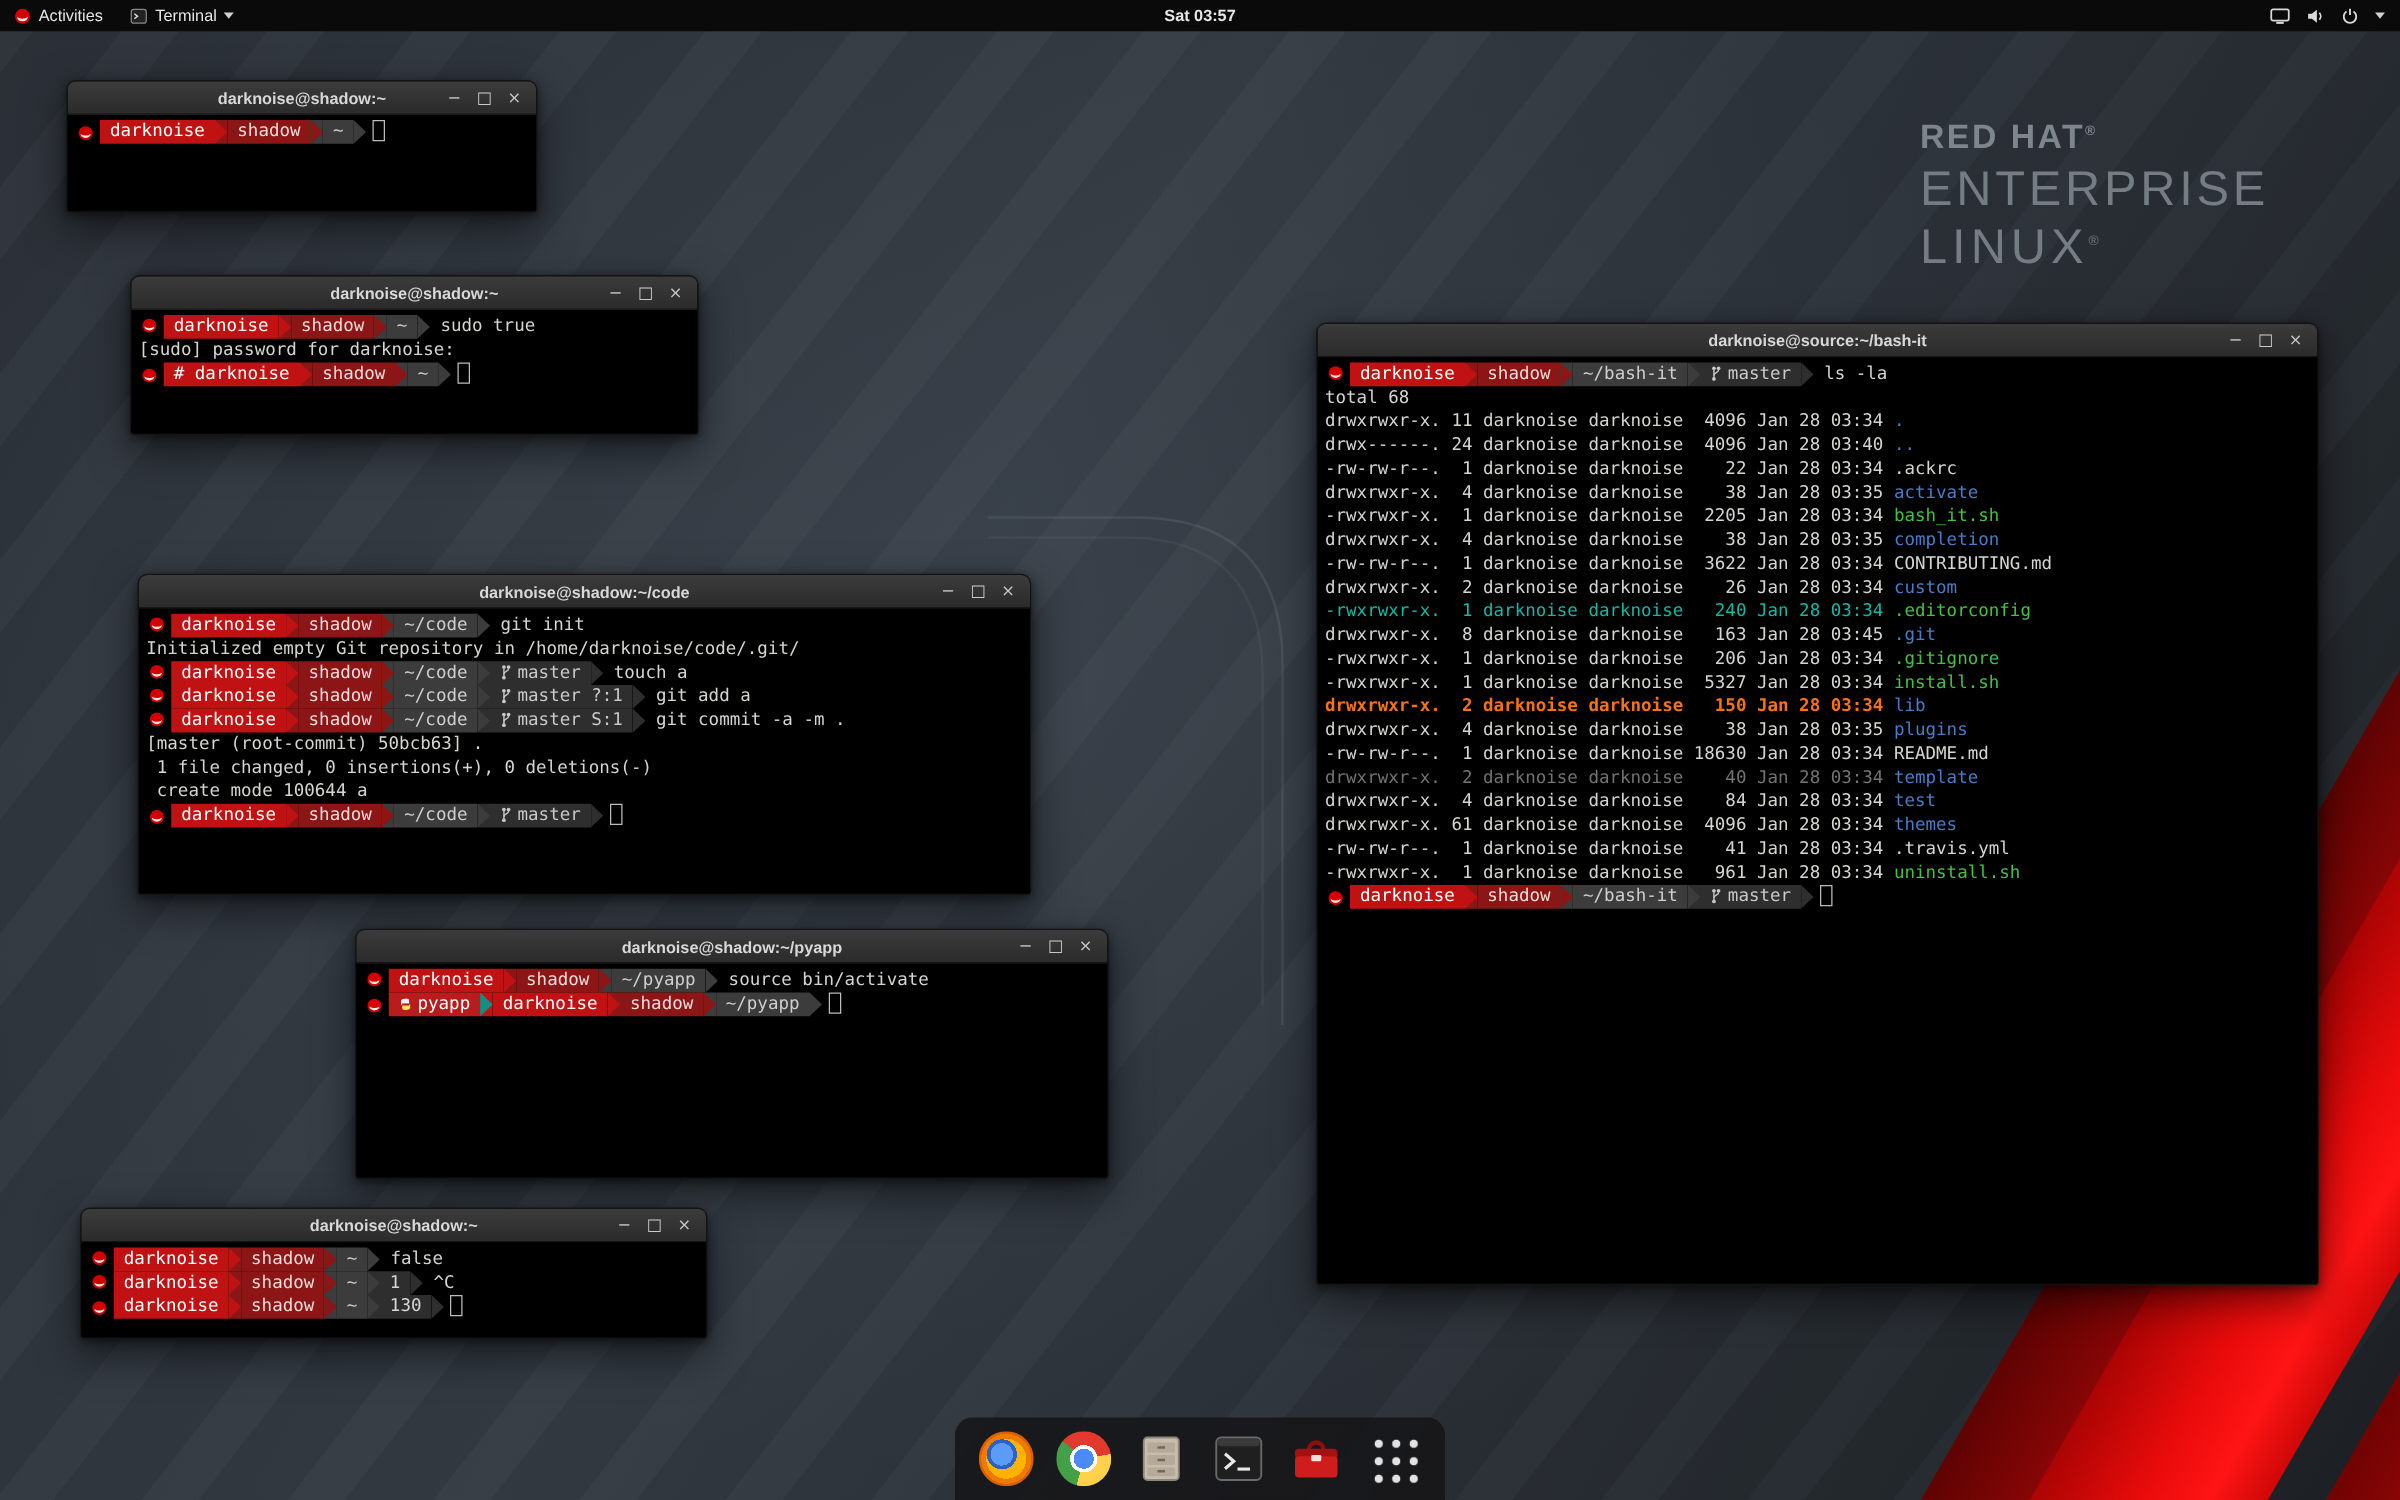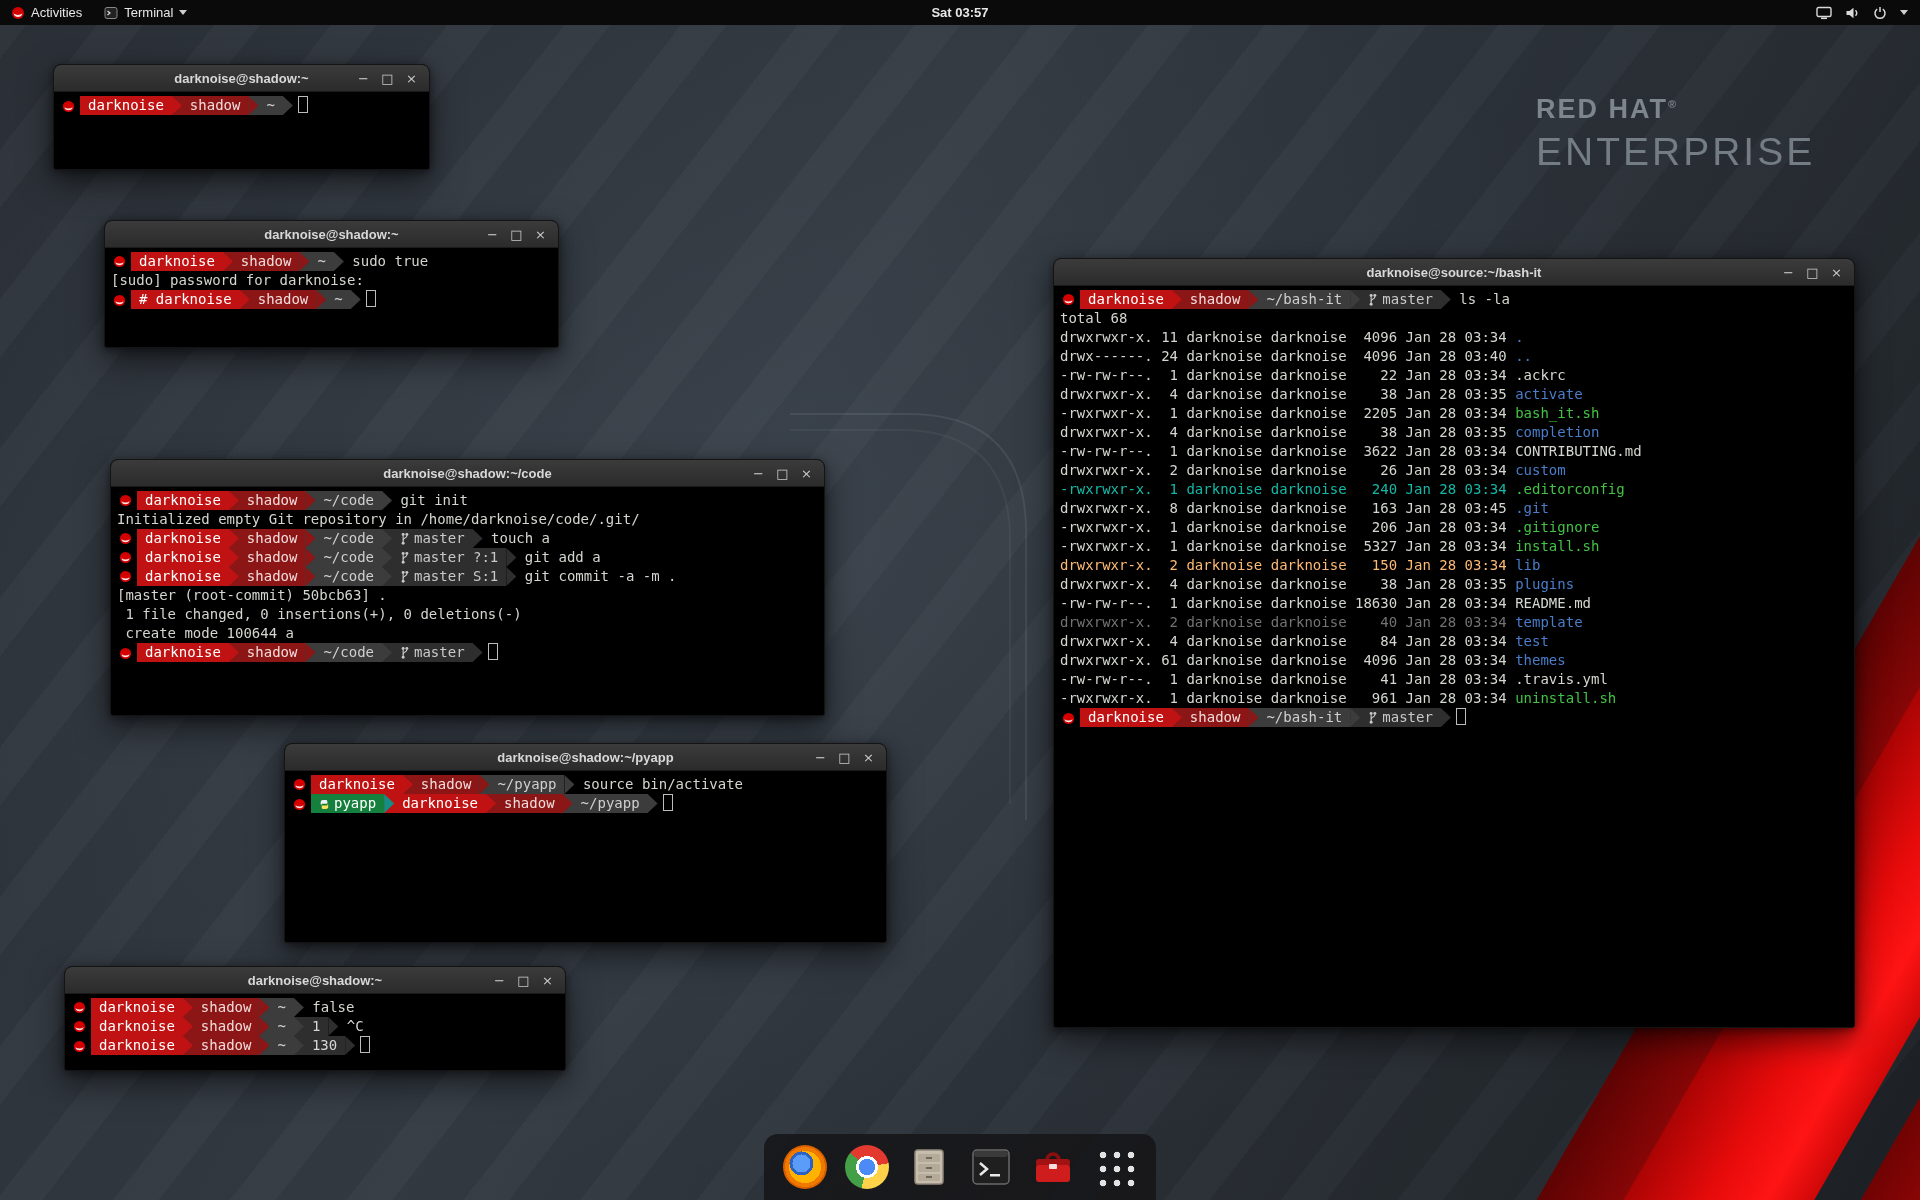--- a/index.html
+++ b/index.html
@@ -69,20 +69,21 @@
 <div id="desktop">
 
   <svg class="wall-lines" width="260" height="420">
     <path d="M0 14 H118 Q236 14 236 132 V420" stroke="rgba(205,215,225,0.10)" fill="none" stroke-width="2"></path>
     <path d="M0 30 H110 Q220 30 220 140 V404" stroke="rgba(205,215,225,0.06)" fill="none" stroke-width="2"></path>
   </svg>
 
   <div class="brand">
     <div class="l1"><span>RED HAT</span><sup>®</sup></div>
     <div class="l2"><span>ENTERPRISE</span></div>
+    <div class="l3"><span>LINUX</span><sup>®</sup></div>
   </div>
 
   <div class="band" id="band-a"></div>
   <div class="band" id="band-b"></div>
   <div class="band" id="band-c"></div>
   <div class="band" id="band-d"></div>
 
   <section class="term-window" style="left:53px;top:64px;width:375px;height:104px;z-index:11">
     <header class="titlebar">
       <span class="title">darknoise@shadow:~</span>
@@ -201,21 +202,21 @@
       </span>
     </header>
     <div class="term-body">
         <div class="term-line"><span class="inline-icon"><svg width="13" height="13" viewBox="0 0 14 14">
               <circle cx="7" cy="7" r="6" fill="#d40000"></circle>
               <path d="M2.6 7.8 q4.4 2.6 8.8 0 q-0.6 3.3 -4.4 3.3 t-4.4-3.3z" fill="#fff" opacity="0.9"></path>
             </svg></span><span class="seg" style="background: rgb(192, 18, 18); color: rgb(255, 255, 255);">darknoise</span><span class="arrow-wrap" style="background: rgb(140, 22, 22);"><span class="arrow-tri" style="background: rgb(192, 18, 18);"></span></span><span class="seg" style="background: rgb(140, 22, 22); color: rgb(242, 220, 220);">shadow</span><span class="arrow-wrap" style="background: rgb(60, 60, 60);"><span class="arrow-tri" style="background: rgb(140, 22, 22);"></span></span><span class="seg" style="background: rgb(60, 60, 60); color: rgb(207, 207, 207);">~/pyapp</span><span class="arrow-wrap"><span class="arrow-tri" style="background: rgb(60, 60, 60);"></span></span><span style="color: rgb(211, 215, 207);"> source bin/activate</span></div>
         <div class="term-line"><span class="inline-icon"><svg width="13" height="13" viewBox="0 0 14 14">
               <circle cx="7" cy="7" r="6" fill="#d40000"></circle>
               <path d="M2.6 7.8 q4.4 2.6 8.8 0 q-0.6 3.3 -4.4 3.3 t-4.4-3.3z" fill="#fff" opacity="0.9"></path>
-            </svg></span><span class="seg" style="background: #15803d; color: rgb(255, 255, 255);"><span class="inline-icon"><svg width="11" height="11" viewBox="0 0 12 12">
+            </svg></span><span class="seg" style="background: #b91c1c; color: rgb(255, 255, 255);"><span class="inline-icon"><svg width="11" height="11" viewBox="0 0 12 12">
                 <path d="M6 1c3 0 3 1 3 2v2H3v1h7v3c0 1-1 2-4 2s-3-1-3-2V7h6V6H2V3c0-1 1-2 4-2z" fill="#ffe15a"></path>
                 <path d="M6 1c3 0 3 1 3 2v2H3v1H2V3c0-1 1-2 4-2z" fill="#eaf3ff"></path>
               </svg></span>pyapp</span><span class="arrow-wrap" style="background: rgb(192, 18, 18);"><span class="arrow-tri" style="background: rgb(18, 143, 132);"></span></span><span class="seg" style="background: rgb(192, 18, 18); color: rgb(255, 255, 255);">darknoise</span><span class="arrow-wrap" style="background: rgb(140, 22, 22);"><span class="arrow-tri" style="background: rgb(192, 18, 18);"></span></span><span class="seg" style="background: rgb(140, 22, 22); color: rgb(242, 220, 220);">shadow</span><span class="arrow-wrap" style="background: rgb(60, 60, 60);"><span class="arrow-tri" style="background: rgb(140, 22, 22);"></span></span><span class="seg" style="background: rgb(60, 60, 60); color: rgb(207, 207, 207);">~/pyapp</span><span class="arrow-wrap"><span class="arrow-tri" style="background: rgb(60, 60, 60);"></span></span><span class="cursor"></span></div>
       </div>
   </section>
 
   <section class="term-window" style="left:64px;top:966px;width:500px;height:103px;z-index:15">
     <header class="titlebar">
       <span class="title">darknoise@shadow:~</span>
       <span class="win-btns">
@@ -268,21 +269,21 @@
         <div class="term-line"><span style="color: rgb(211, 215, 207);">-rw-rw-r--.  1 darknoise darknoise    22 Jan 28 03:34 </span><span style="color: rgb(211, 215, 207);">.ackrc</span></div>
         <div class="term-line"><span style="color: rgb(211, 215, 207);">drwxrwxr-x.  4 darknoise darknoise    38 Jan 28 03:35 </span><span style="color: rgb(74, 125, 201);">activate</span></div>
         <div class="term-line"><span style="color: rgb(211, 215, 207);">-rwxrwxr-x.  1 darknoise darknoise  2205 Jan 28 03:34 </span><span style="color: rgb(67, 194, 67);">bash_it.sh</span></div>
         <div class="term-line"><span style="color: rgb(211, 215, 207);">drwxrwxr-x.  4 darknoise darknoise    38 Jan 28 03:35 </span><span style="color: rgb(74, 125, 201);">completion</span></div>
         <div class="term-line"><span style="color: rgb(211, 215, 207);">-rw-rw-r--.  1 darknoise darknoise  3622 Jan 28 03:34 </span><span style="color: rgb(211, 215, 207);">CONTRIBUTING.md</span></div>
         <div class="term-line"><span style="color: rgb(211, 215, 207);">drwxrwxr-x.  2 darknoise darknoise    26 Jan 28 03:34 </span><span style="color: rgb(74, 125, 201);">custom</span></div>
         <div class="term-line"><span style="color: #14b8a6;">-rwxrwxr-x.  1 darknoise darknoise   240 Jan 28 03:34 </span><span style="color: rgb(67, 194, 67);">.editorconfig</span></div>
         <div class="term-line"><span style="color: rgb(211, 215, 207);">drwxrwxr-x.  8 darknoise darknoise   163 Jan 28 03:45 </span><span style="color: rgb(74, 125, 201);">.git</span></div>
         <div class="term-line"><span style="color: rgb(211, 215, 207);">-rwxrwxr-x.  1 darknoise darknoise   206 Jan 28 03:34 </span><span style="color: rgb(67, 194, 67);">.gitignore</span></div>
         <div class="term-line"><span style="color: rgb(211, 215, 207);">-rwxrwxr-x.  1 darknoise darknoise  5327 Jan 28 03:34 </span><span style="color: rgb(67, 194, 67);">install.sh</span></div>
-        <div class="term-line"><span style="color: #fdba74;">drwxrwxr-x.  2 darknoise darknoise   150 Jan 28 03:34 </span><span style="color: rgb(74, 125, 201);">lib</span></div>
+        <div class="term-line"><span style="color: #f97316; font-weight: bold;">drwxrwxr-x.  2 darknoise darknoise   150 Jan 28 03:34 </span><span style="color: rgb(74, 125, 201);">lib</span></div>
         <div class="term-line"><span style="color: rgb(211, 215, 207);">drwxrwxr-x.  4 darknoise darknoise    38 Jan 28 03:35 </span><span style="color: rgb(74, 125, 201);">plugins</span></div>
         <div class="term-line"><span style="color: rgb(211, 215, 207);">-rw-rw-r--.  1 darknoise darknoise 18630 Jan 28 03:34 </span><span style="color: rgb(211, 215, 207);">README.md</span></div>
         <div class="term-line"><span style="color: #737373;">drwxrwxr-x.  2 darknoise darknoise    40 Jan 28 03:34 </span><span style="color: rgb(74, 125, 201);">template</span></div>
         <div class="term-line"><span style="color: rgb(211, 215, 207);">drwxrwxr-x.  4 darknoise darknoise    84 Jan 28 03:34 </span><span style="color: rgb(74, 125, 201);">test</span></div>
         <div class="term-line"><span style="color: rgb(211, 215, 207);">drwxrwxr-x. 61 darknoise darknoise  4096 Jan 28 03:34 </span><span style="color: rgb(74, 125, 201);">themes</span></div>
         <div class="term-line"><span style="color: rgb(211, 215, 207);">-rw-rw-r--.  1 darknoise darknoise    41 Jan 28 03:34 </span><span style="color: rgb(211, 215, 207);">.travis.yml</span></div>
         <div class="term-line"><span style="color: rgb(211, 215, 207);">-rwxrwxr-x.  1 darknoise darknoise   961 Jan 28 03:34 </span><span style="color: rgb(67, 194, 67);">uninstall.sh</span></div>
         <div class="term-line"><span class="inline-icon"><svg width="13" height="13" viewBox="0 0 14 14">
               <circle cx="7" cy="7" r="6" fill="#d40000"></circle>
               <path d="M2.6 7.8 q4.4 2.6 8.8 0 q-0.6 3.3 -4.4 3.3 t-4.4-3.3z" fill="#fff" opacity="0.9"></path>

